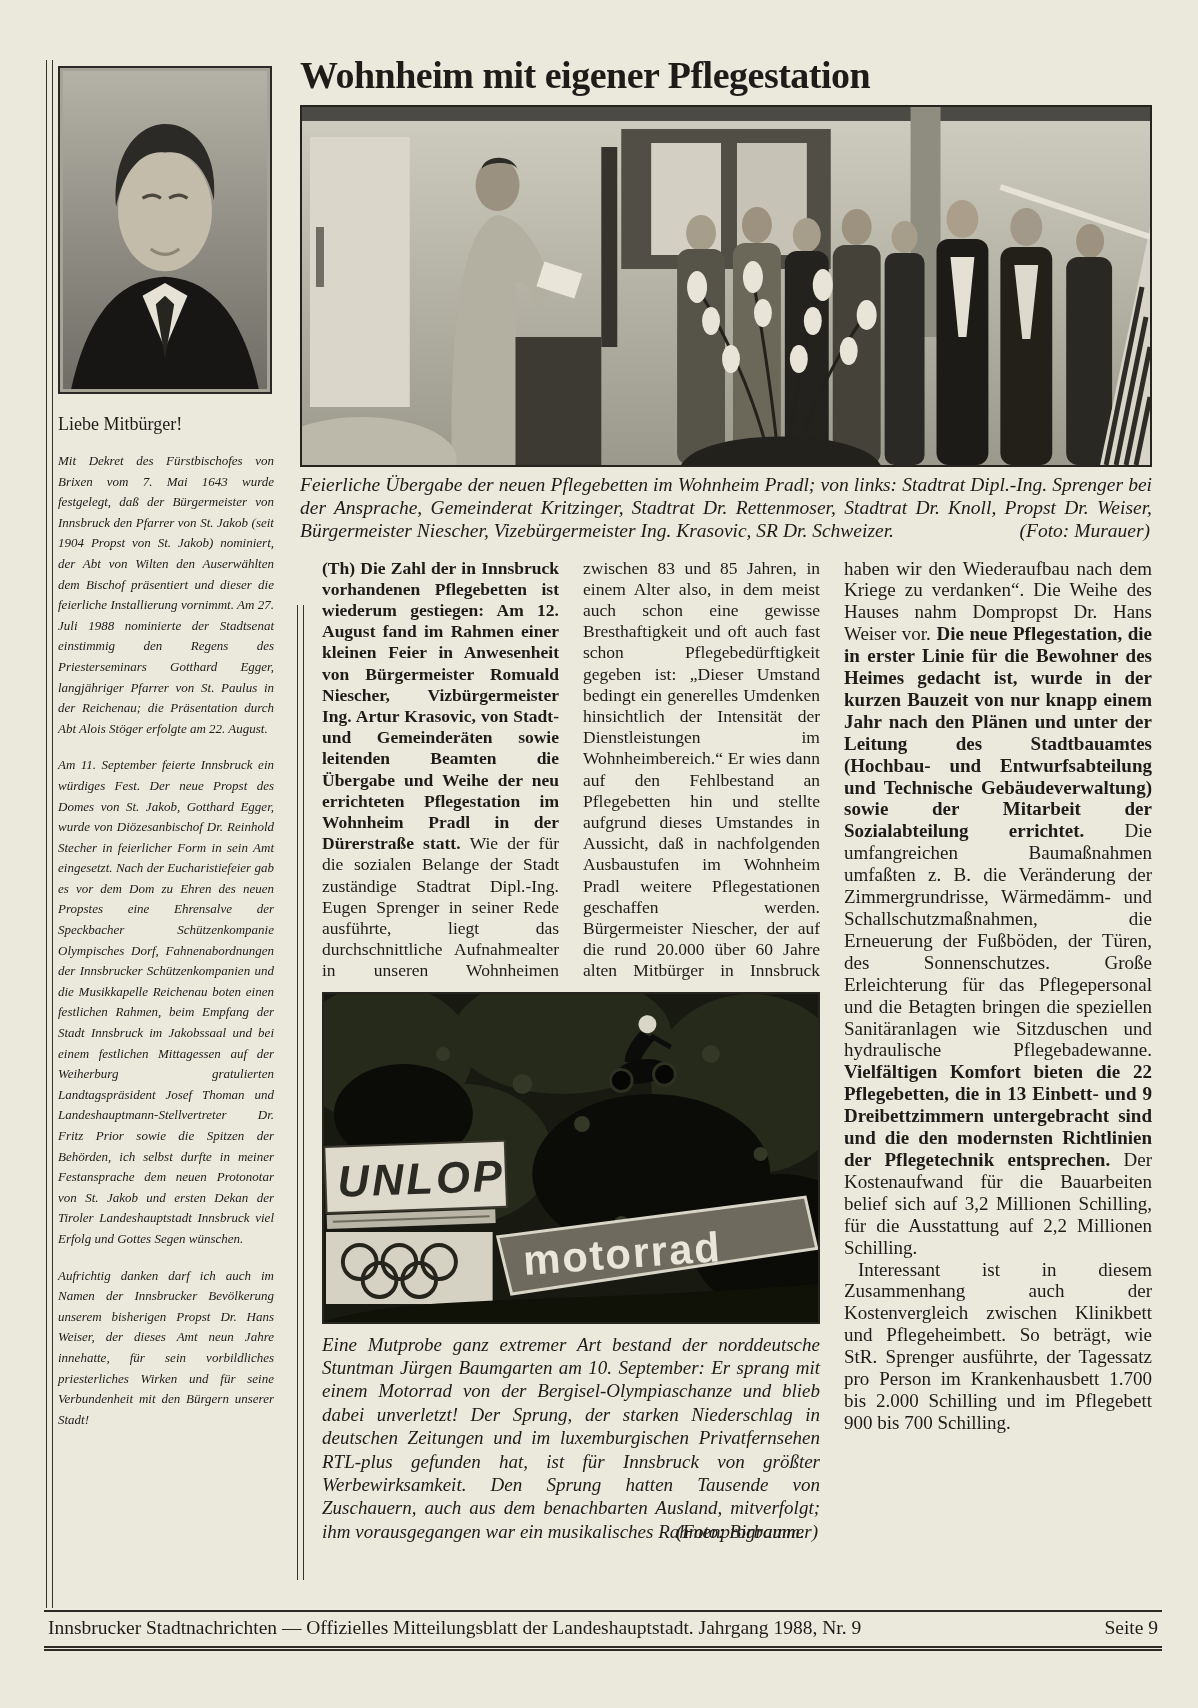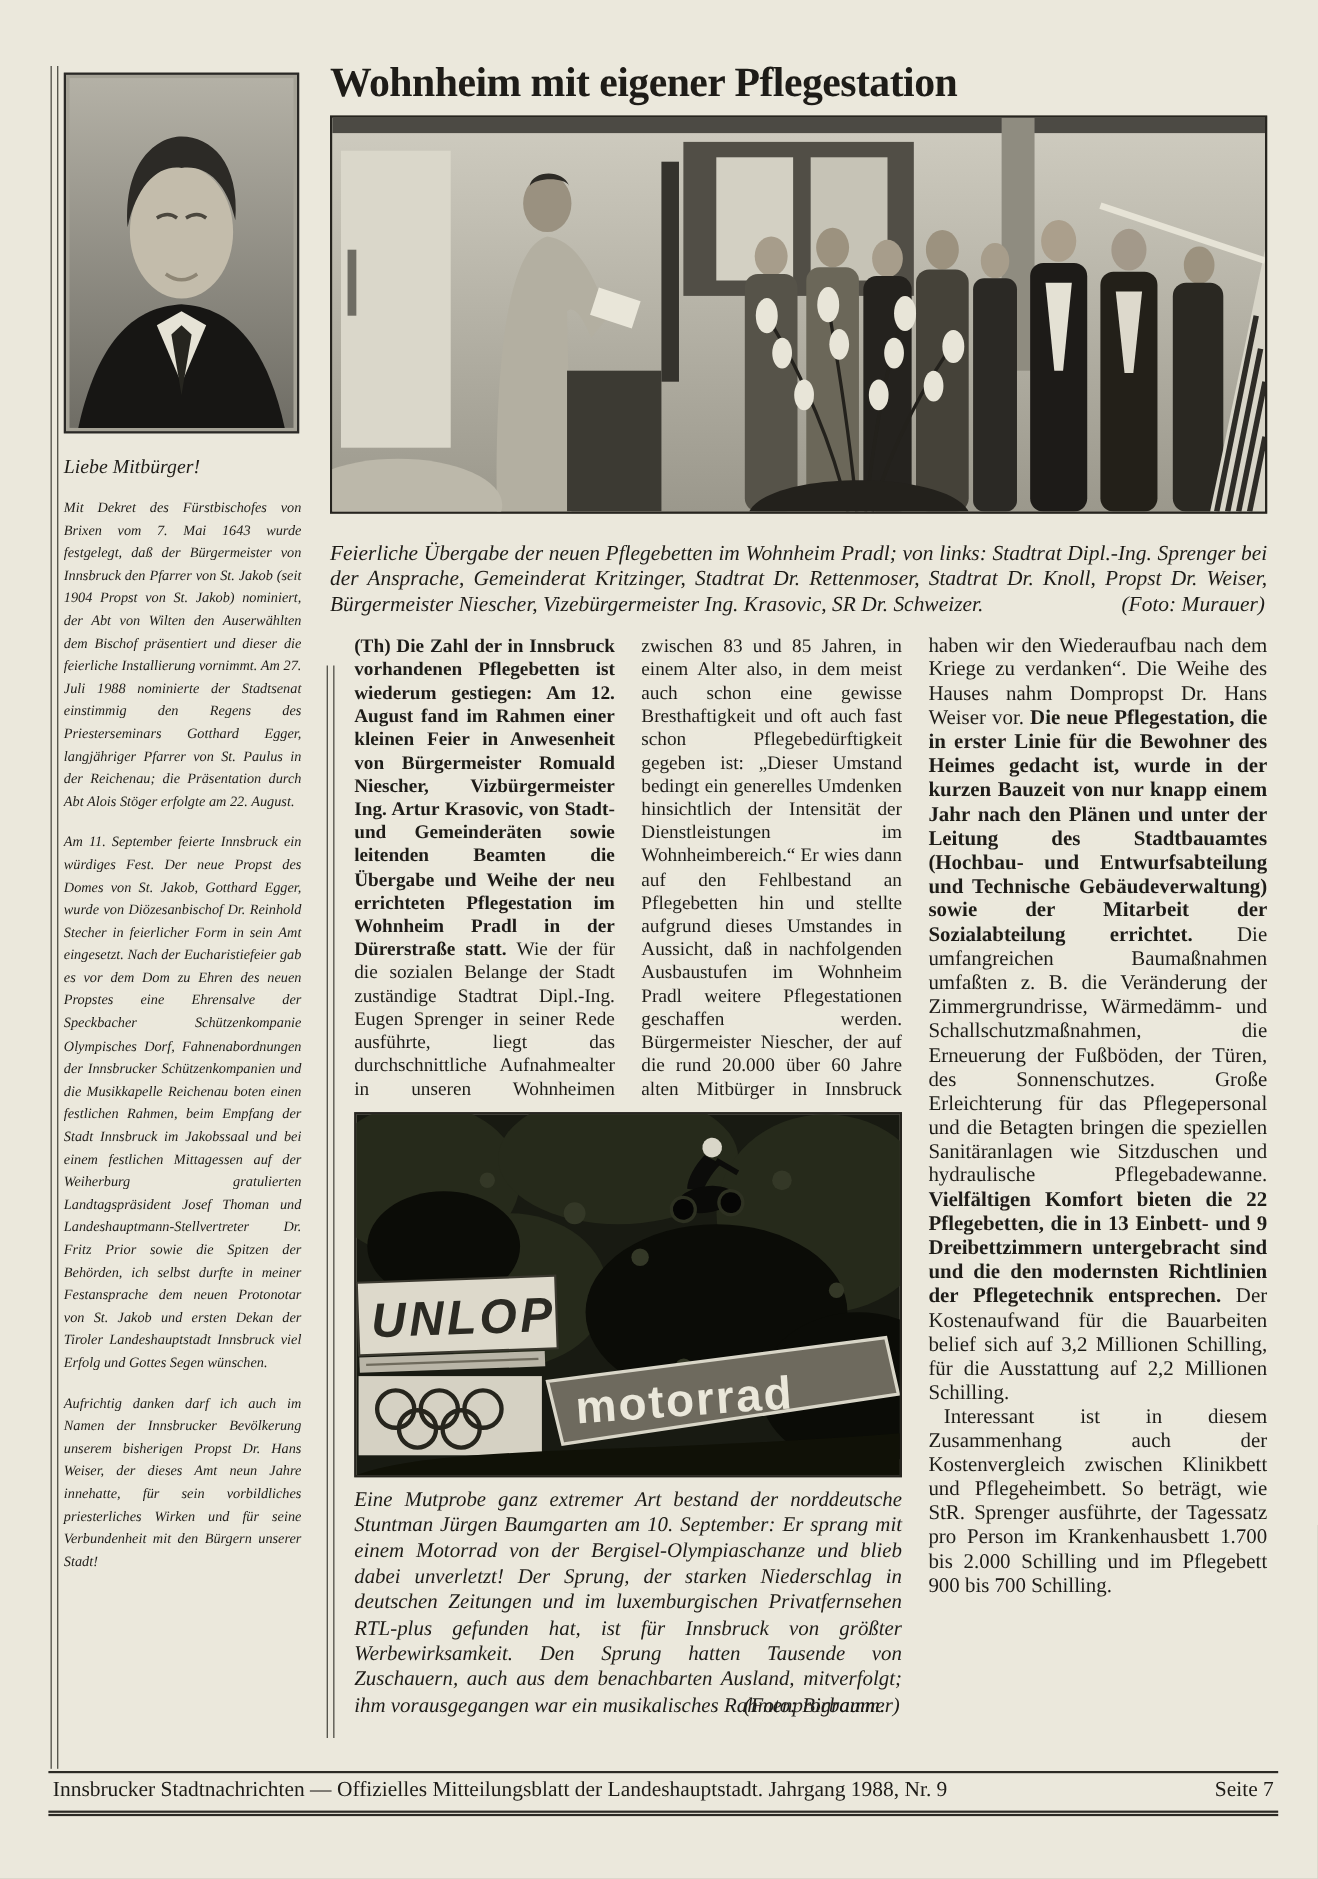--- a/index.html
+++ b/index.html
@@ -15,31 +15,31 @@
   }
   
   .rule-left{position:absolute;left:46px;top:60px;height:1548px;width:5px;
     border-left:1.5px solid #34322c;border-right:1.5px solid #34322c;}
   .rule-mid{position:absolute;left:297px;top:605px;height:975px;width:5px;
     border-left:1.5px solid #34322c;border-right:1.5px solid #34322c;}
   
   .sidebar{position:absolute;left:58px;top:66px;width:216px;}
   .portrait{width:204px;height:318px;border:2px solid #2a2926;background:#a5a296;padding:3px;}
   .portrait svg{display:block;width:100%;height:100%;}
-  .salutation{font-style:italic;font-size:18px;margin:20px 0 16px 0;}
+  .salutation{font-size:18px;margin:20px 0 16px 0;}
   .side-p{font-style:italic;font-size:13px;line-height:20.6px;text-align:justify;
     margin:0 0 16px 0;hyphens:auto;}
   
   .main{position:absolute;left:300px;top:56px;width:852px;}
   h1.headline{margin:0;font-size:38px;line-height:1.04;font-weight:bold;letter-spacing:-.5px;}
   .subheadline{font-size:25px;margin-top:5px;}
   .photo-frame{margin-top:9px;border:2px solid #26241f;background:#8d8a7e;}
   .photo-frame svg{display:block;width:100%;height:100%;}
   .main-photo{height:358px;}
-  .caption1{position:relative;margin-top:25px;font-style:italic;font-size:19.5px;
+  .caption1{position:relative;margin-top:6px;font-style:italic;font-size:19.5px;
     line-height:23px;text-align:justify;padding-right:0;}
   .caption1 .credit{position:absolute;right:2px;bottom:0;font-style:italic;}
   .caption1 .cap-text{display:inline;}
   
   .article-body{display:flex;gap:24px;margin-top:16px;padding-left:22px;}
   .left-zone{width:498px;flex:none;}
   .two-cols{column-count:2;column-gap:24px;column-fill:auto;height:428px;overflow:hidden;
     font-size:17.5px;line-height:21.2px;text-align:justify;hyphens:auto;}
   .two-cols .lead-bold{font-weight:bold;}
   .moto-photo{height:328px;margin-top:6px;}
@@ -251,16 +251,16 @@
 
       <div class="col3">
         <p><span>haben wir den Wiederaufbau nach dem Kriege zu verdanken“. Die Weihe des Hauses nahm Dompropst Dr. Hans Weiser vor. </span><span class="b">Die neue Pflegestation, die in erster Linie für die Bewohner des Heimes gedacht ist, wurde in der kurzen Bauzeit von nur knapp einem Jahr nach den Plänen und unter der Leitung des Stadtbauamtes (Hochbau- und Entwurfsabteilung und Technische Gebäudeverwaltung) sowie der Mitarbeit der Sozialabteilung errichtet. </span><span>Die umfangreichen Baumaßnahmen umfaßten z. B. die Veränderung der Zimmergrundrisse, Wärmedämm- und Schallschutzmaßnahmen, die Erneuerung der Fußböden, der Türen, des Sonnenschutzes. Große Erleichterung für das Pflegepersonal und die Betagten bringen die speziellen Sanitäranlagen wie Sitzduschen und hydraulische Pflegebadewanne. </span><span class="b">Vielfältigen Komfort bieten die 22 Pflegebetten, die in 13 Einbett- und 9 Dreibettzimmern untergebracht sind und die den modernsten Richtlinien der Pflegetechnik entsprechen. </span><span>Der Kostenaufwand für die Bauarbeiten belief sich auf 3,2 Millionen Schilling, für die Ausstattung auf 2,2 Millionen Schilling.</span></p>
         <p>Interessant ist in diesem Zusammenhang auch der Kostenvergleich zwischen Klinikbett und Pflegeheimbett. So beträgt, wie StR. Sprenger ausführte, der Tagessatz pro Person im Krankenhausbett 1.700 bis 2.000 Schilling und im Pflegebett 900 bis 700 Schilling.</p>
       </div>
     </div>
   </div>
 
   <div class="footer">
     <span>Innsbrucker Stadtnachrichten — Offizielles Mitteilungsblatt der Landeshauptstadt. Jahrgang 1988, Nr. 9</span>
-    <span>Seite 7</span>
+    <span>Seite 9</span>
   </div>
 
 </div>
 
 </body></html>

